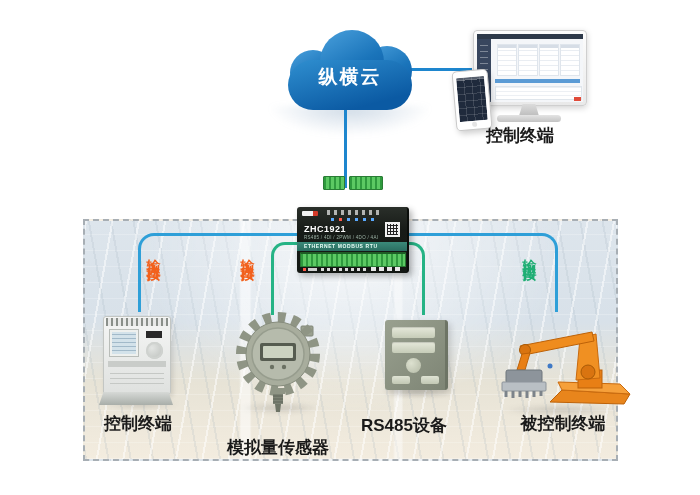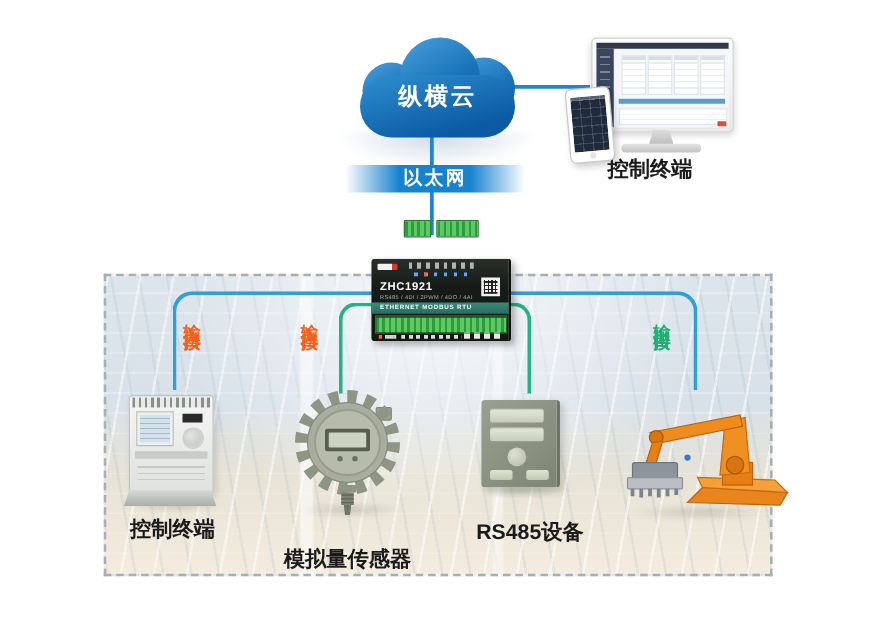--- a/index.html
+++ b/index.html
@@ -125,21 +125,21 @@
   .robot-svg{position:absolute;left:492px;top:322px;width:140px;height:94px;z-index:4;}
   .shadow{position:absolute;height:12px;border-radius:50%;z-index:3;
         background:radial-gradient(ellipse,rgba(40,40,40,.18),rgba(40,40,40,0) 70%);filter:blur(2px);}
   .sh1{left:100px;top:398px;width:80px;} .sh2{left:238px;top:402px;width:84px;}
   .sh3{left:382px;top:386px;width:70px;} .sh4{left:500px;top:404px;width:120px;}
 
   
   .dev-label{position:absolute;z-index:4;font-size:17px;font-weight:bold;color:#1a1a1a;text-align:center;}
   .dl1{left:93px;top:412px;width:90px;}
   .dl2{left:216px;top:436px;width:124px;}
-  .dl3{left:372px;top:414px;width:104px;}
+  .dl3{left:352px;top:414px;width:104px;}
   .dl4{left:503px;top:412px;width:120px;}
 
   
   .gw{position:absolute;left:297px;top:176px;width:112px;height:88px;z-index:6;}
   .gw-term{position:absolute;top:0;height:12px;border:1px solid #2a7d35;border-radius:1px;
         background:repeating-linear-gradient(90deg,#2f9a3e 0 2px,#5cc963 2px 5px);}
   .gwta{left:26px;width:20px;} .gwtb{left:52px;width:32px;}
   .gw-body{position:absolute;left:0;top:11px;width:110px;height:66px;border-radius:3px;
         background:linear-gradient(180deg,#2a2f2a 0%,#171b17 35%,#141814 100%);
         border-right:2px solid #0b0e0b;box-shadow:3px 3px 6px rgba(0,0,0,.3);margin-top:20px;}
@@ -183,21 +183,20 @@
     <div class="puff p2"></div>
     <div class="puff p3"></div>
     <div class="puff p1"></div>
     <div class="base"></div>
     <div class="txt">纵横云</div>
   </div>
 
   <div class="link-v"></div>
   <div class="link-h"></div>
 
-  <div class="eth-band">以太网</div>
 
   <div class="monitor">
     <div class="mon-screen">
       <div class="mon-topbar"></div>
       <div class="mon-side"></div>
       <div class="mon-panel mp1"></div>
       <div class="mon-panel mp2"></div>
       <div class="mon-panel mp3"></div>
       <div class="mon-panel mp4"></div>
       <div class="mon-bluebar"></div>
@@ -291,14 +290,15 @@
     <polygon points="30,32 38,31 33,48 25,48" fill="#e87f15" stroke="#bd6208"></polygon>
     <rect x="14" y="48" width="36" height="13" rx="2" fill="#8d949b" stroke="#6f767d"></rect>
     <rect x="10" y="60" width="44" height="9" rx="1" fill="#b9bfc4" stroke="#8d949b"></rect>
     <path d="M14 69 v6 M21 69 v7 M28 69 v6 M35 69 v7 M42 69 v6 M49 69 v5" stroke="#7c838a" stroke-width="3"></path>
     <circle cx="58" cy="44" r="2.5" fill="#3f79c6"></circle>
   </svg>
 
   <div class="dev-label dl1">控制终端</div>
   <div class="dev-label dl2">模拟量传感器</div>
   <div class="dev-label dl3">RS485设备</div>
+  <div class="dev-label dl4">被控制终端</div>
 
 </div>
 
 </body></html>

